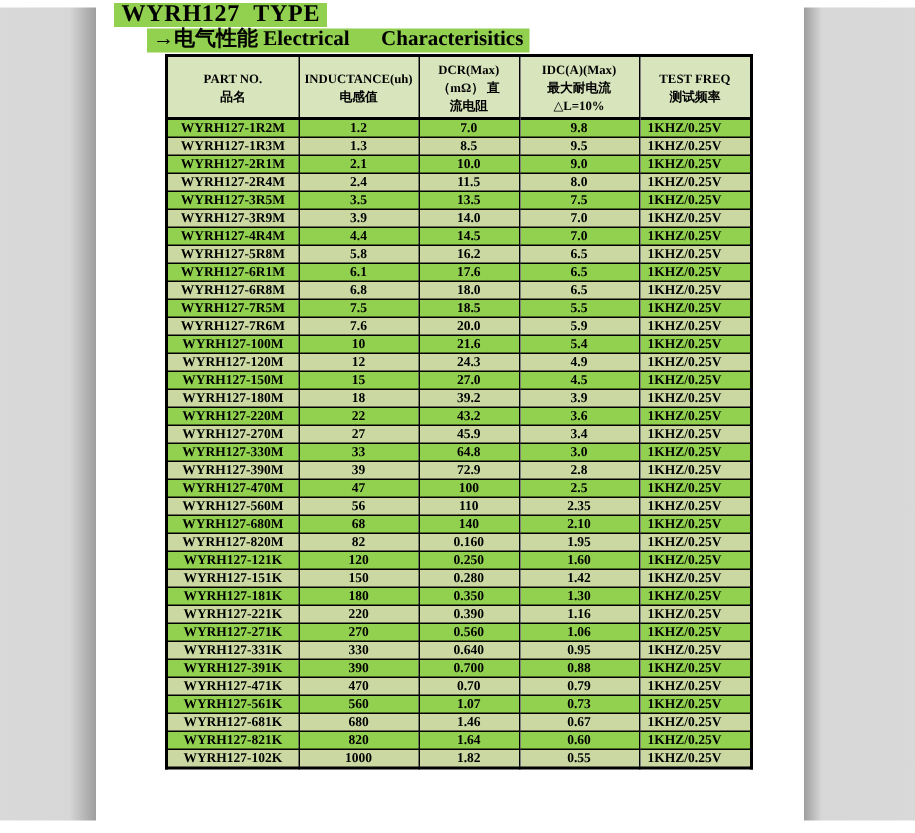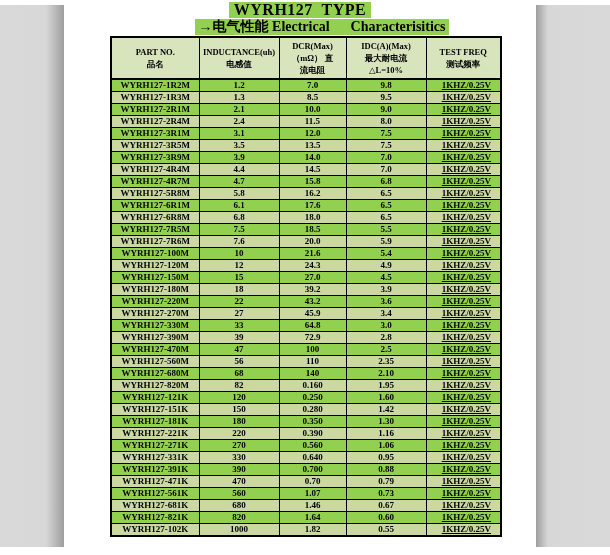--- a/index.html
+++ b/index.html
@@ -14,21 +14,21 @@
   .gray-band { position:absolute; top:5px; height:542px; }
   .gray-band.left {
     left:0; width:64px;
     background:linear-gradient(to right,#d9d9d9 0%,#d7d7d7 72%,#9e9e9e 100%);
   }
   .gray-band.right {
     left:536px; width:74px;
     background:linear-gradient(to right,#9e9e9e 0%,#d7d7d7 16%,#d9d9d9 100%);
   }
   .title-line1, .title-line2 {
-    position:absolute; left:64px; width:472px; text-align:center;
+    position:absolute; left:76px; width:472px; 
   }
   .title-line1 { top:1px; }
   .title-line2 { top:17px; }
   .hl {
     display:inline-block;
     background:#92d050;
     font-weight:bold;
     white-space:pre;
   }
   .title-line1 .hl { font-size:16px; line-height:16px; padding:0 5px; letter-spacing:0.5px; }
@@ -57,21 +57,21 @@
   table.spec thead th div { line-height:12px; white-space:nowrap; }
   table.spec tbody tr { height:12px;margin-top:33px; }
   table.spec tbody td {
     font-weight:bold;
     font-size:9px;
     line-height:11px;
     white-space:nowrap;
   }
   table.spec tbody tr:nth-child(odd) td { background:#92d050; }
   table.spec tbody tr:nth-child(even) td { background:#cbd8a2; }
-  table.spec tbody td:last-child { text-align:right; padding-right:9px;text-decoration:underline; }
+  table.spec tbody td:last-child { text-align:right; padding-right:19px; }
 </style>
 </head>
 <body>
 
 <div class="screen">
 
   <div class="gray-band left"></div>
   <div class="gray-band right"></div>
 
   <div class="title-line1">
@@ -138,27 +138,20 @@
           <td>1KHZ/0.25V</td>
         </tr>
         <tr>
           <td>WYRH127-2R4M</td>
           <td>2.4</td>
           <td>11.5</td>
           <td>8.0</td>
           <td>1KHZ/0.25V</td>
         </tr>
         <tr>
-          <td>WYRH127-3R1M</td>
-          <td>3.1</td>
-          <td>12.0</td>
-          <td>7.5</td>
-          <td>1KHZ/0.25V</td>
-        </tr>
-        <tr>
           <td>WYRH127-3R5M</td>
           <td>3.5</td>
           <td>13.5</td>
           <td>7.5</td>
           <td>1KHZ/0.25V</td>
         </tr>
         <tr>
           <td>WYRH127-3R9M</td>
           <td>3.9</td>
           <td>14.0</td>
@@ -166,27 +159,20 @@
           <td>1KHZ/0.25V</td>
         </tr>
         <tr>
           <td>WYRH127-4R4M</td>
           <td>4.4</td>
           <td>14.5</td>
           <td>7.0</td>
           <td>1KHZ/0.25V</td>
         </tr>
         <tr>
-          <td>WYRH127-4R7M</td>
-          <td>4.7</td>
-          <td>15.8</td>
-          <td>6.8</td>
-          <td>1KHZ/0.25V</td>
-        </tr>
-        <tr>
           <td>WYRH127-5R8M</td>
           <td>5.8</td>
           <td>16.2</td>
           <td>6.5</td>
           <td>1KHZ/0.25V</td>
         </tr>
         <tr>
           <td>WYRH127-6R1M</td>
           <td>6.1</td>
           <td>17.6</td>

